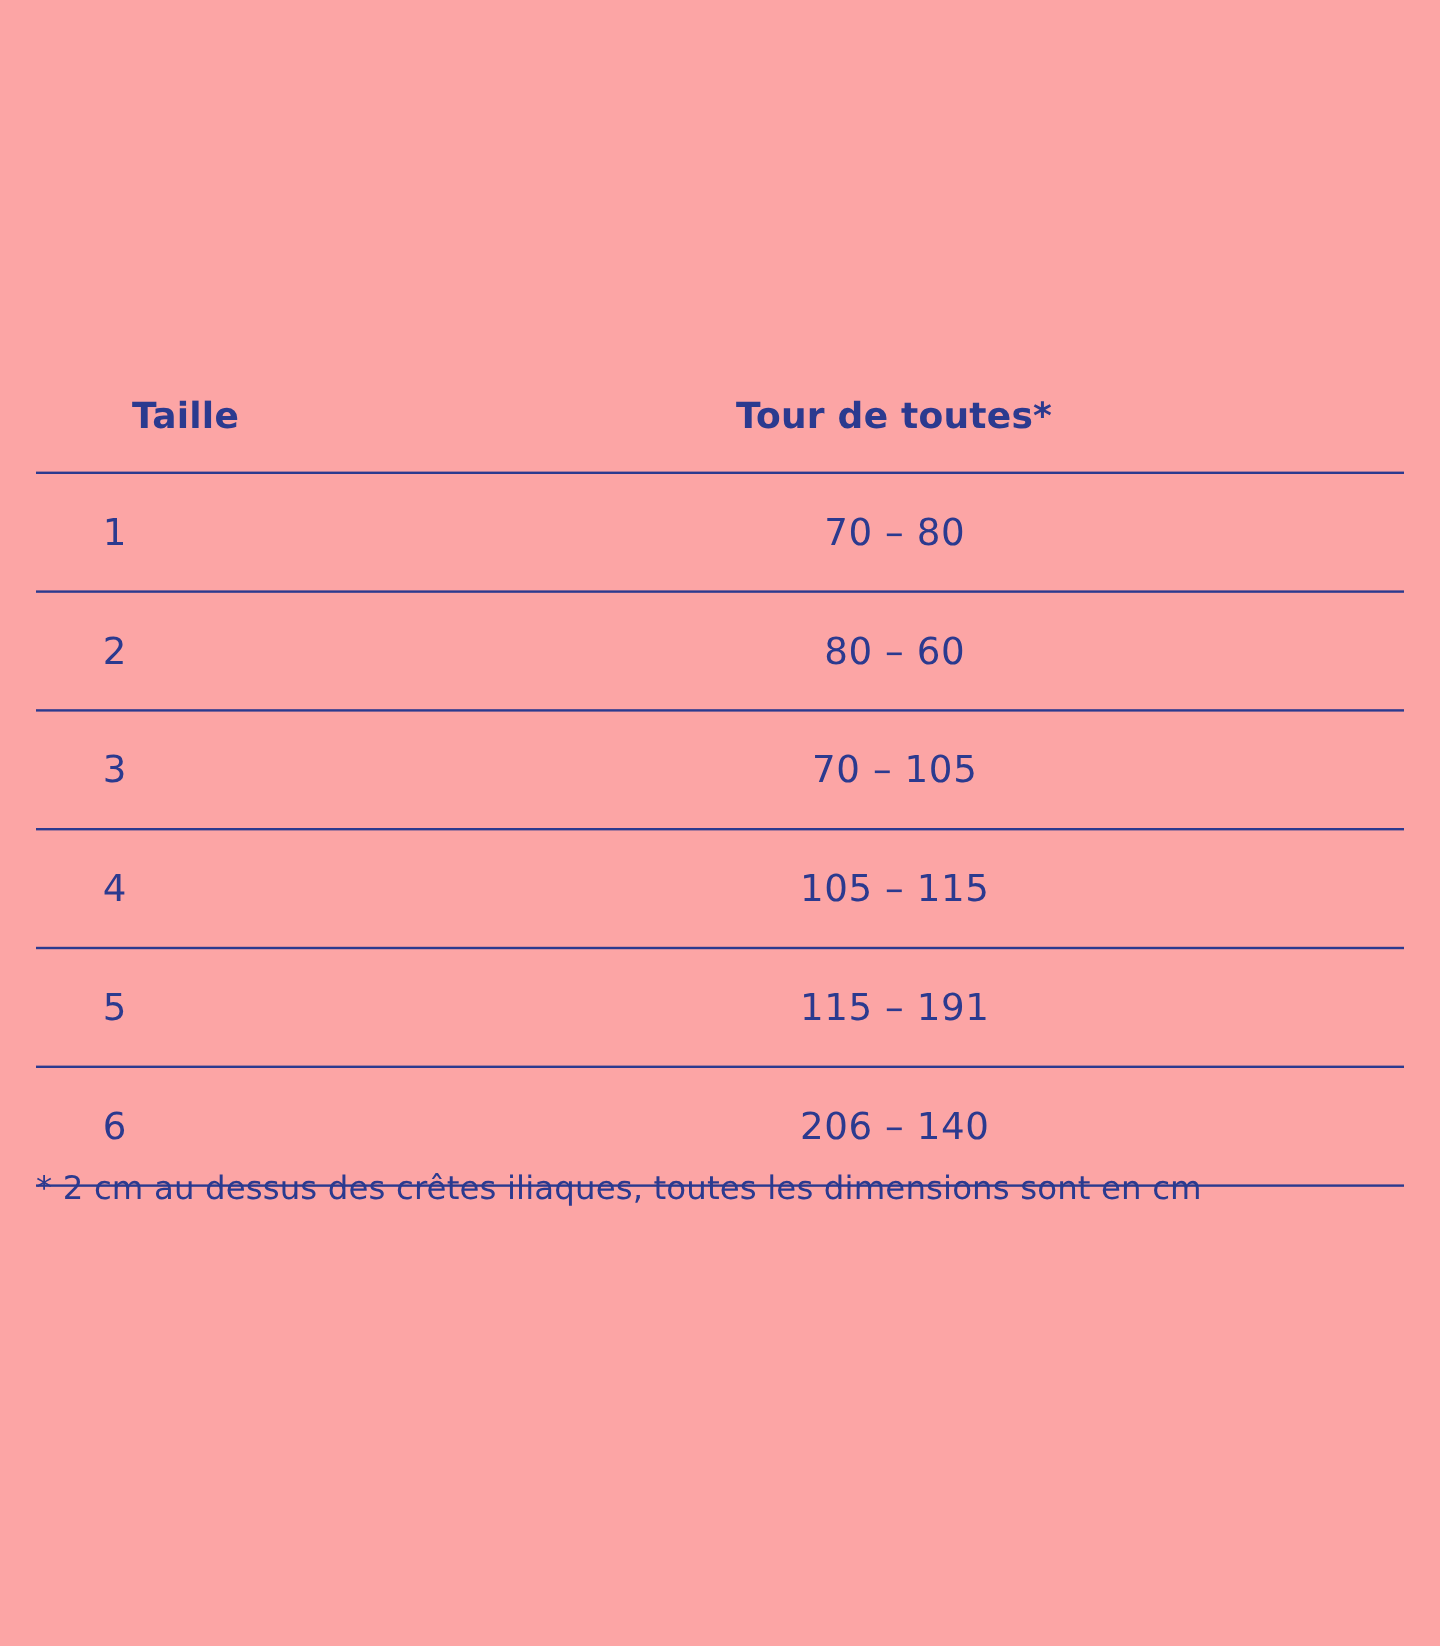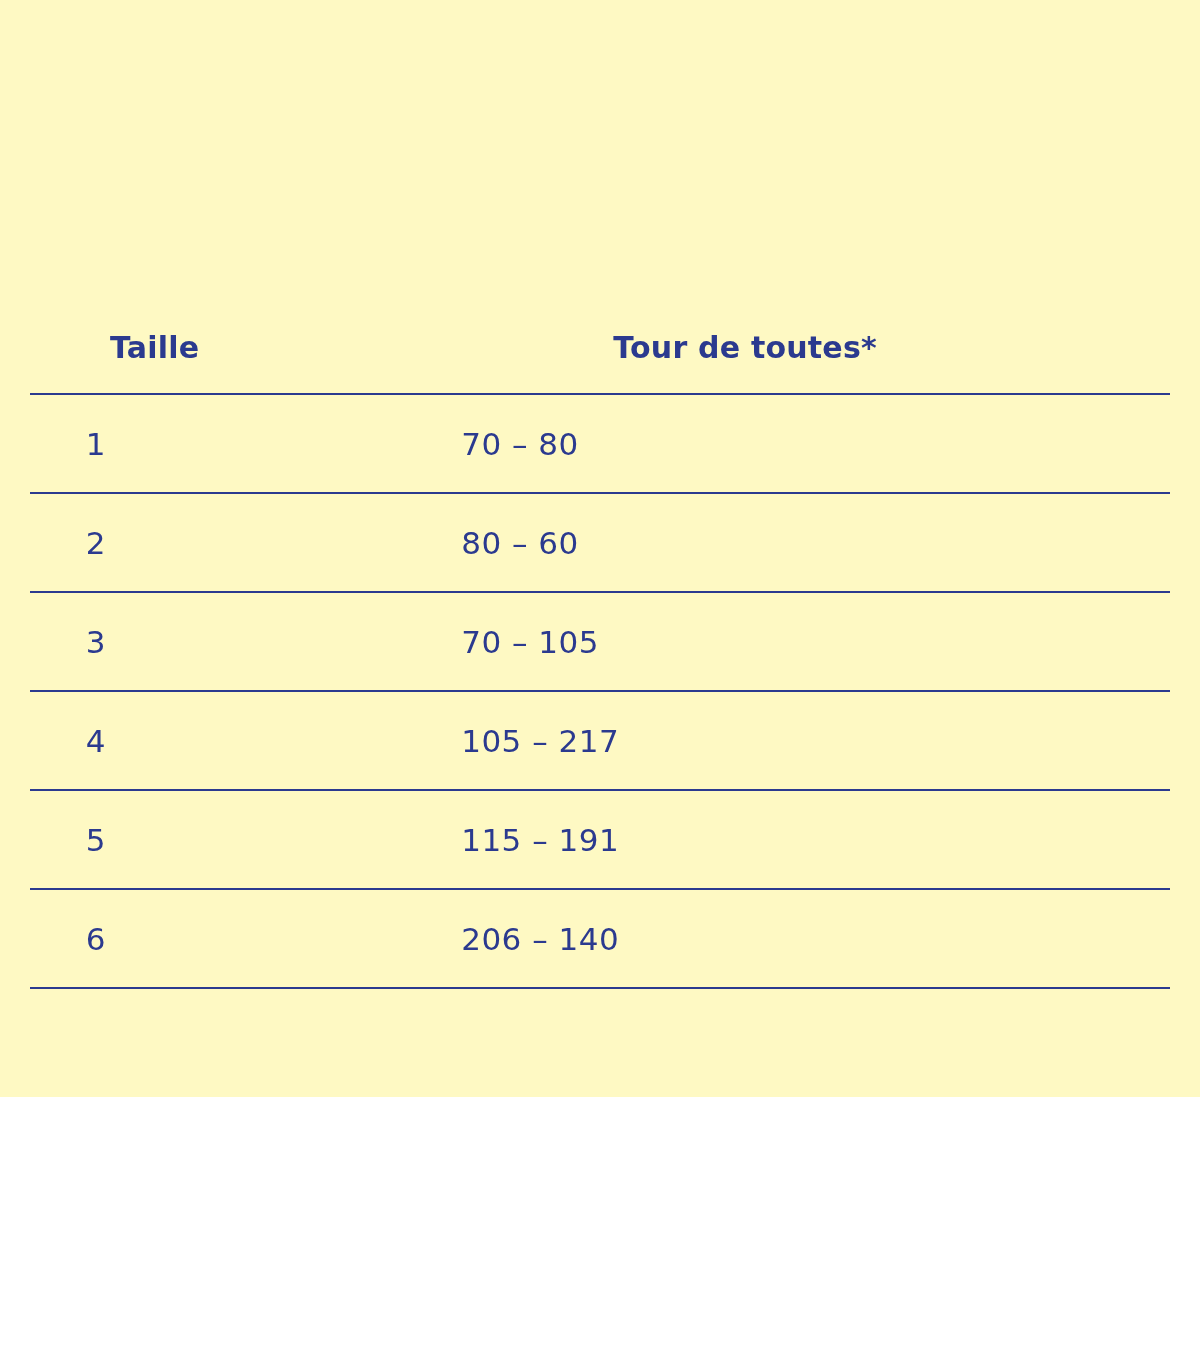--- a/index.html
+++ b/index.html
@@ -13,22 +13,22 @@
     font-family: "DejaVu Sans", sans-serif;
     color: #2b3a8f;
     position: relative;
     overflow: hidden;
   }
   .sheet {
     position: absolute;
     left: 0;
     top: 0;
     width: 1200px;
-    height: 1097px;
-    background: #fef9c3;
+    height: 1372px;
+    background: #fca5a5;
   }
   .table-wrap {
     position: absolute;
     left: 30px;
     top: 330px;
     width: 1140px;
   }
   table.size-table {
     width: 100%;
     border-collapse: collapse;
@@ -62,21 +62,21 @@
     font-weight: 400;
     color: #2b3a8f;
     height: 95px;
     vertical-align: middle;
   }
   table.size-table td.cell-size {
     text-align: center;
     padding-right: 300px;
   }
   table.size-table td.cell-waist {
-    text-align: left;
+    text-align: center;
     padding-right: 140px;
     letter-spacing: 0.5px;
   }
   .footnote {
     position: absolute;
     left: 30px;
     top: 975px;
     font-size: 27px;
     color: #2b3a8f;
     letter-spacing: 0.1px;
@@ -104,28 +104,29 @@
         <tr>
           <td class="cell-size">2</td>
           <td class="cell-waist">80 – 60</td>
         </tr>
         <tr>
           <td class="cell-size">3</td>
           <td class="cell-waist">70 – 105</td>
         </tr>
         <tr>
           <td class="cell-size">4</td>
-          <td class="cell-waist">105 – 217</td>
+          <td class="cell-waist">105 – 115</td>
         </tr>
         <tr>
           <td class="cell-size">5</td>
           <td class="cell-waist">115 – 191</td>
         </tr>
         <tr>
           <td class="cell-size">6</td>
           <td class="cell-waist">206 – 140</td>
         </tr>
       </tbody>
     </table>
   </div>
 
+  <div class="footnote">* 2 cm au dessus des crêtes iliaques, toutes les dimensions sont en cm</div>
 
 </div>
 
 </body></html>

